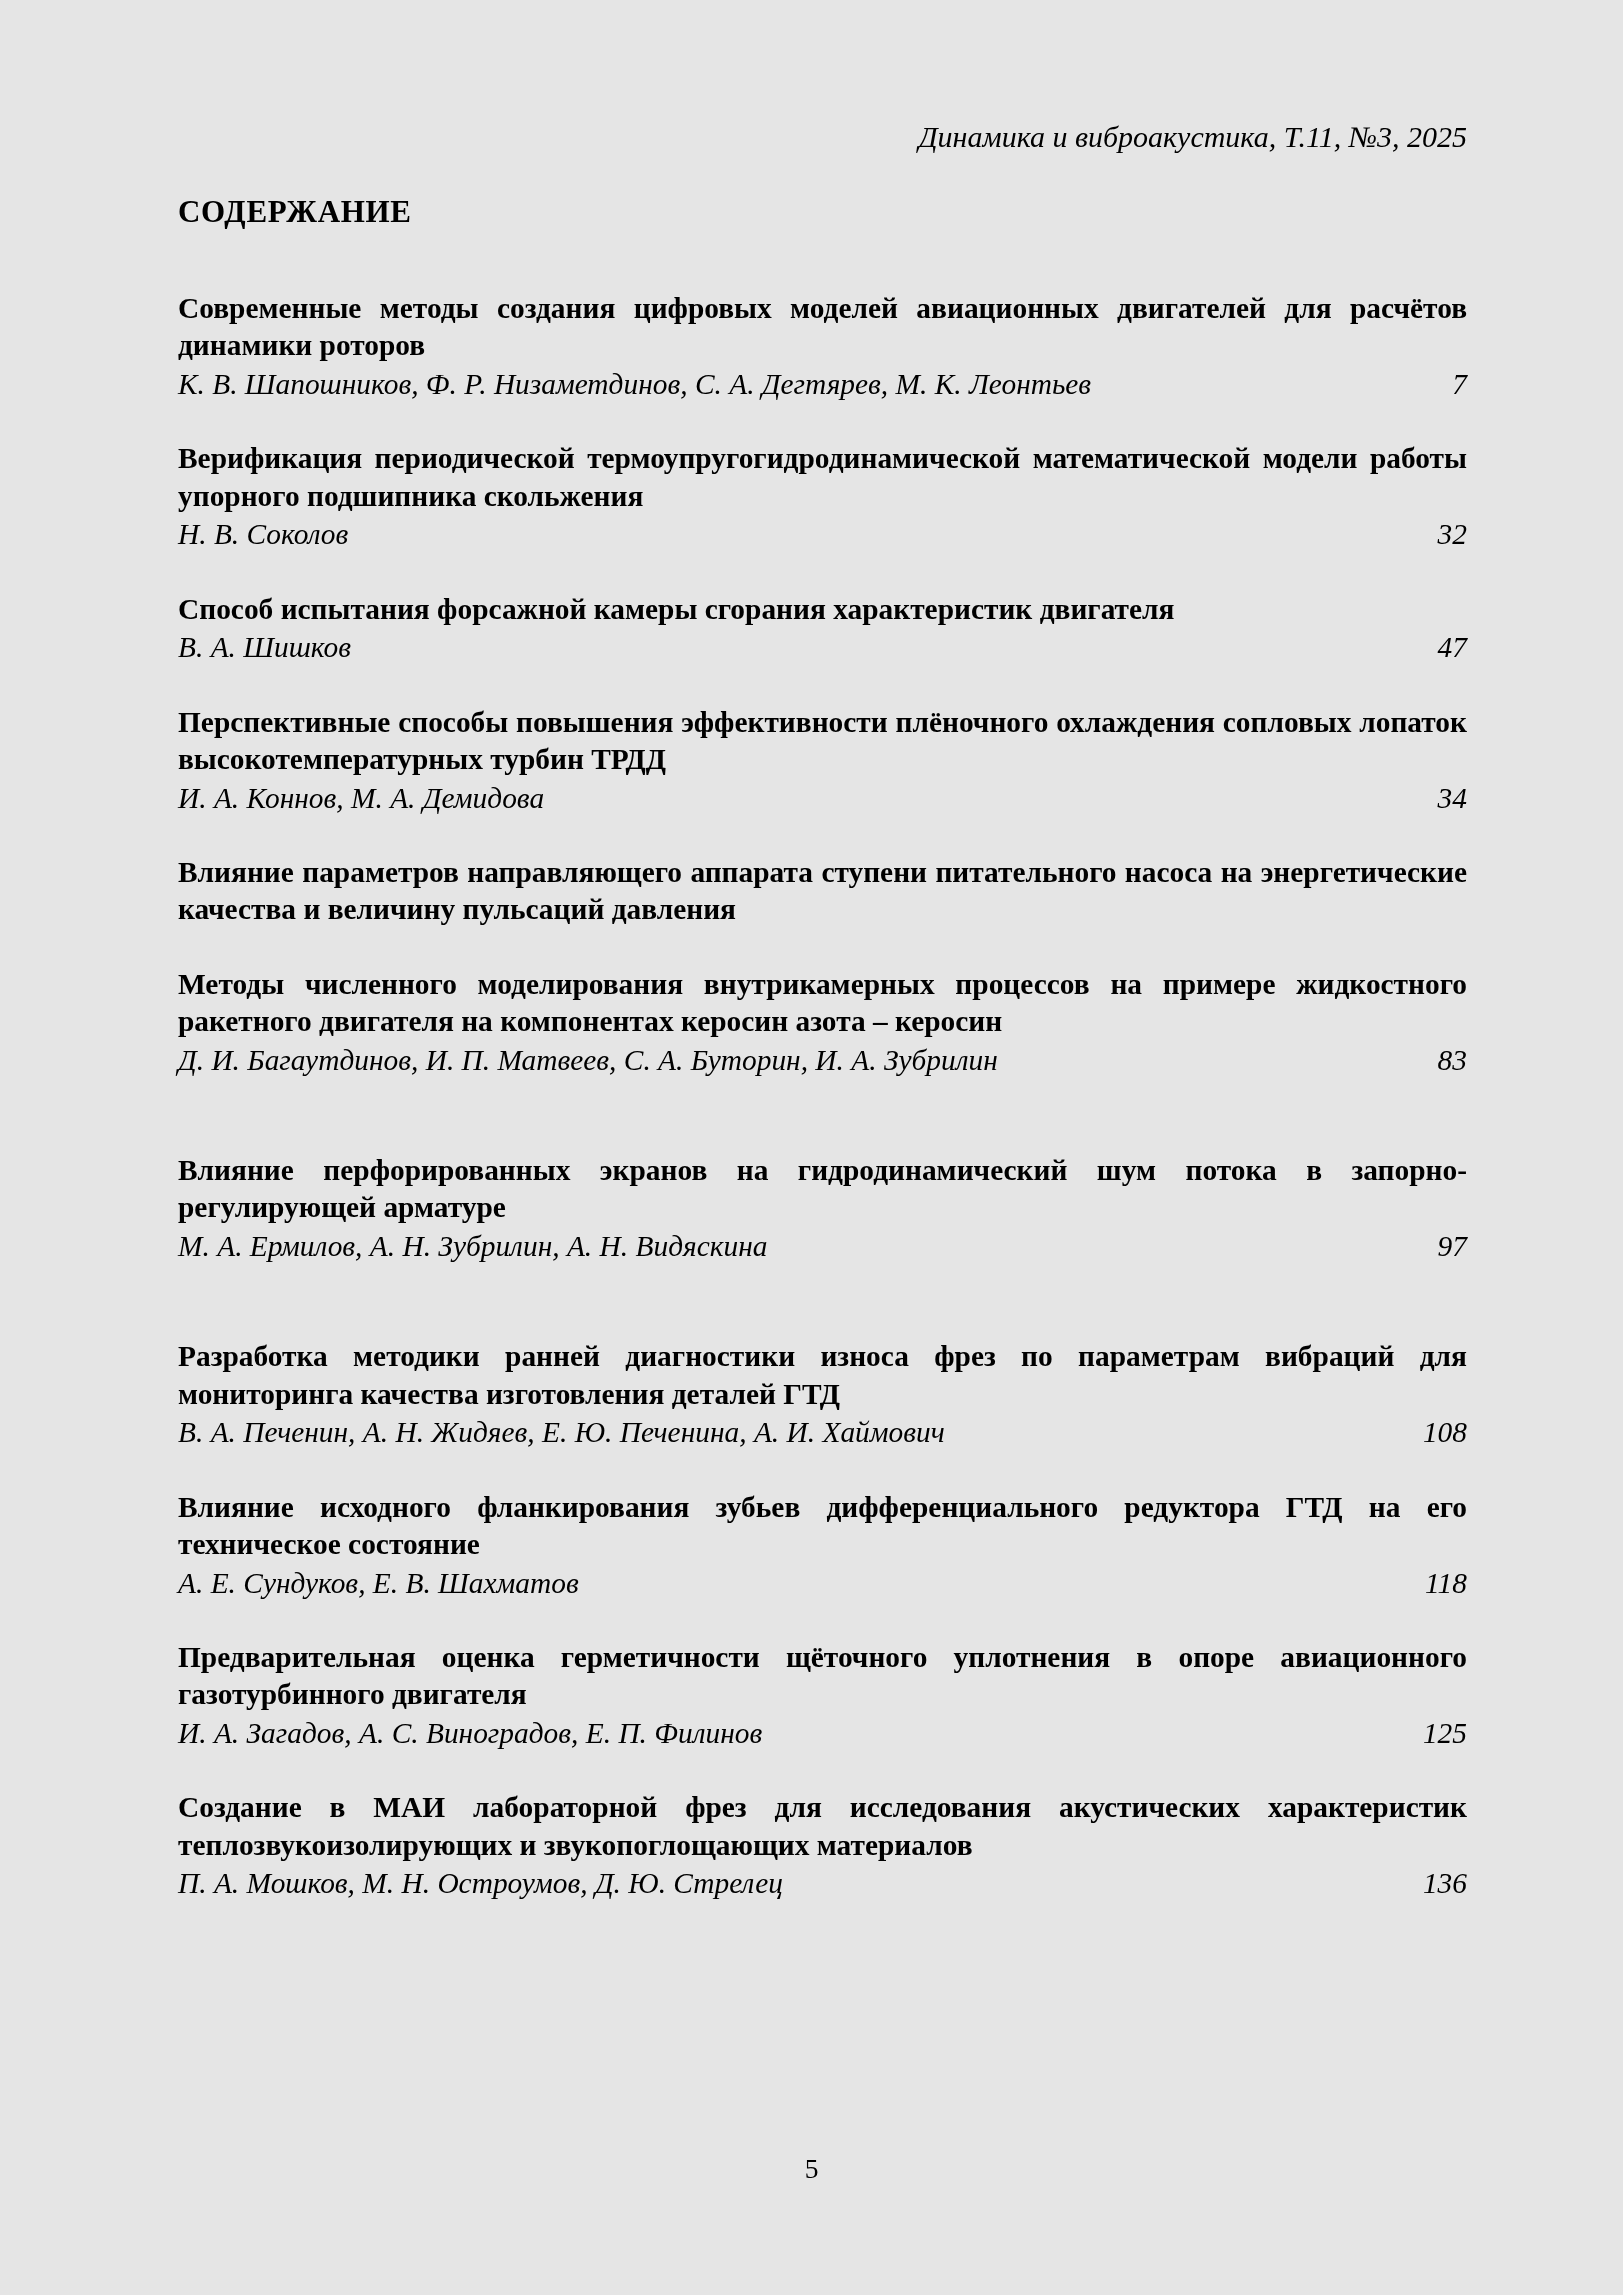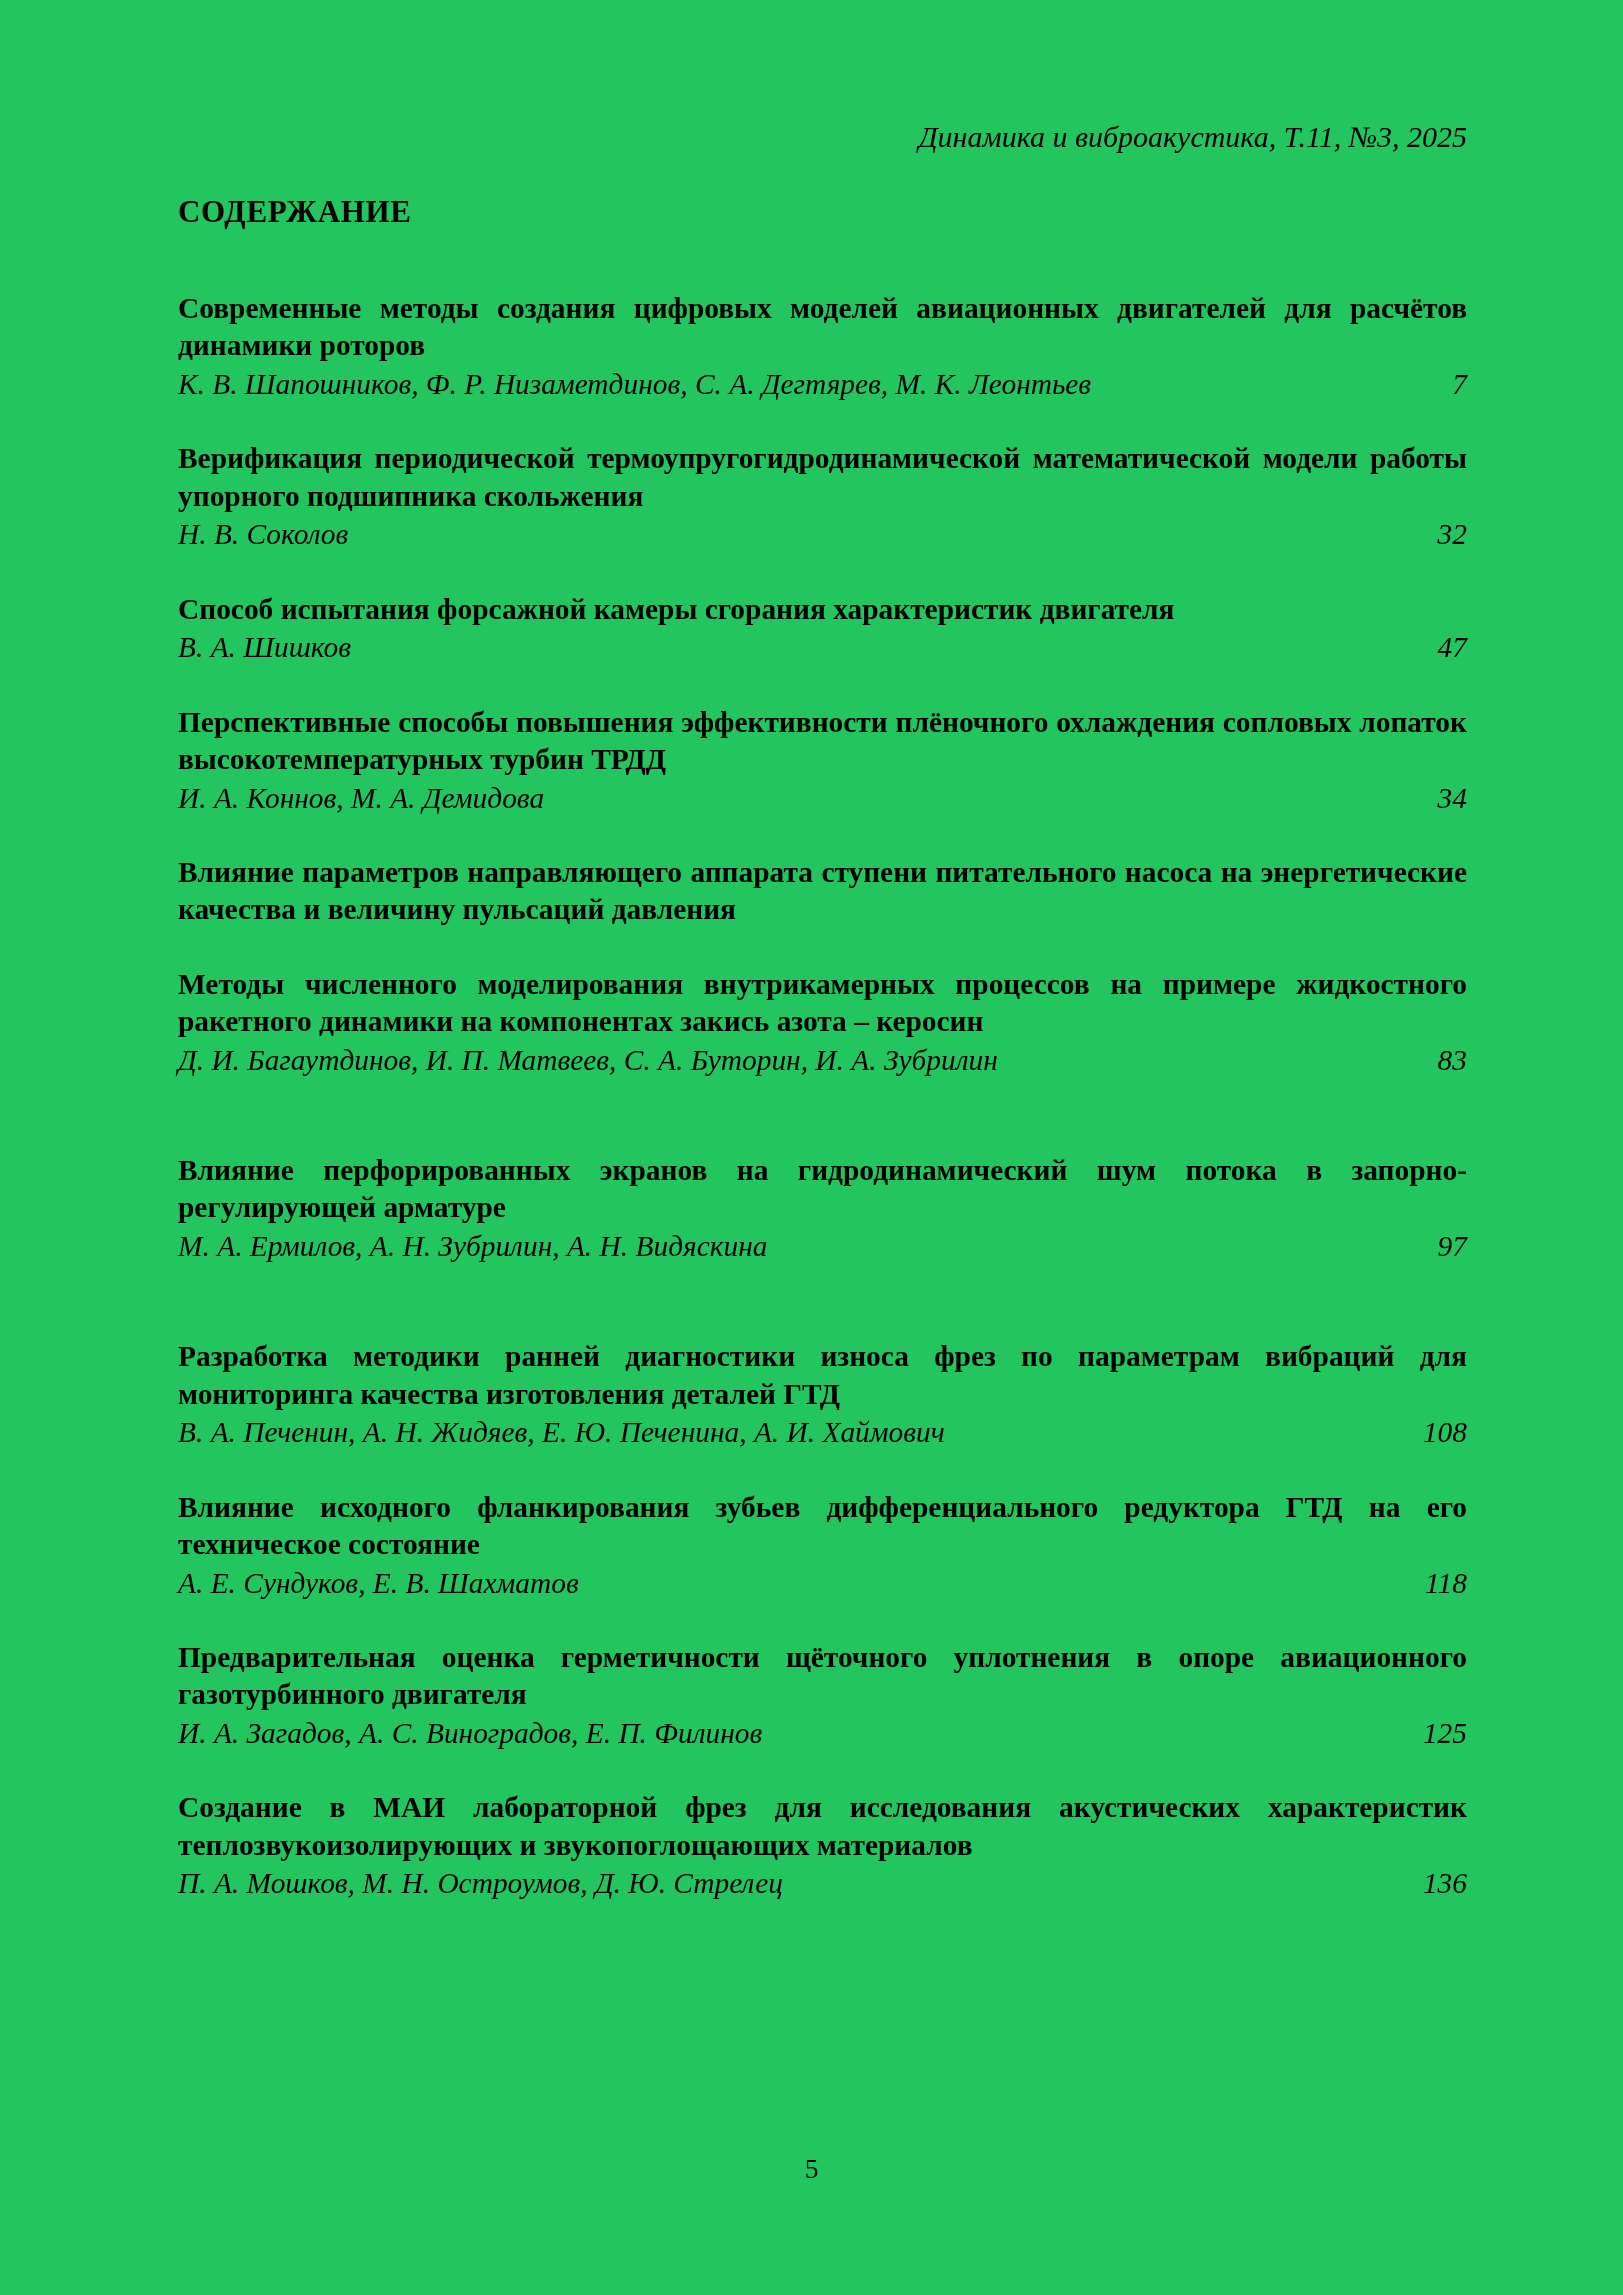--- a/index.html
+++ b/index.html
@@ -8,21 +8,21 @@
     width: 1623px;
     height: 2295px;
     position: relative;
     background: #ffffff;
     color: #000000;
     font-family: "Liberation Serif", "DejaVu Serif", serif;
   }
   .page {
     position: absolute;
     inset: 0;
-    background: #22c55e;
+    background: #e5e5e5;
     text-decoration: underline;
   }
   .content {
     position: absolute;
     left: 178px;
     right: 156px;
     top: 119px;
   }
   .journal-line {
     text-align: right;
@@ -117,21 +117,21 @@
           <span class="entry-authors">И. А. Коннов, М. А. Демидова</span>
           <span class="entry-page">34</span>
         </div>
       </div>
 
       <div class="entry">
         <p class="entry-title">Влияние параметров направляющего аппарата ступени питательного насоса на энергетические качества и величину пульсаций давления</p>
       </div>
 
       <div class="entry">
-        <p class="entry-title">Методы численного моделирования внутрикамерных процессов на примере жидкостного ракетного динамики на компонентах закись азота – керосин</p>
+        <p class="entry-title">Методы численного моделирования внутрикамерных процессов на примере жидкостного ракетного двигателя на компонентах керосин азота – керосин</p>
         <div class="entry-meta">
           <span class="entry-authors">Д. И. Багаутдинов, И. П. Матвеев, С. А. Буторин, И. А. Зубрилин</span>
           <span class="entry-page">83</span>
         </div>
       </div>
 
       <div class="entry gap-lg">
         <p class="entry-title">Влияние перфорированных экранов на гидродинамический шум потока в запорно-регулирующей арматуре</p>
         <div class="entry-meta">
           <span class="entry-authors">М. А. Ермилов, А. Н. Зубрилин, А. Н. Видяскина</span>

